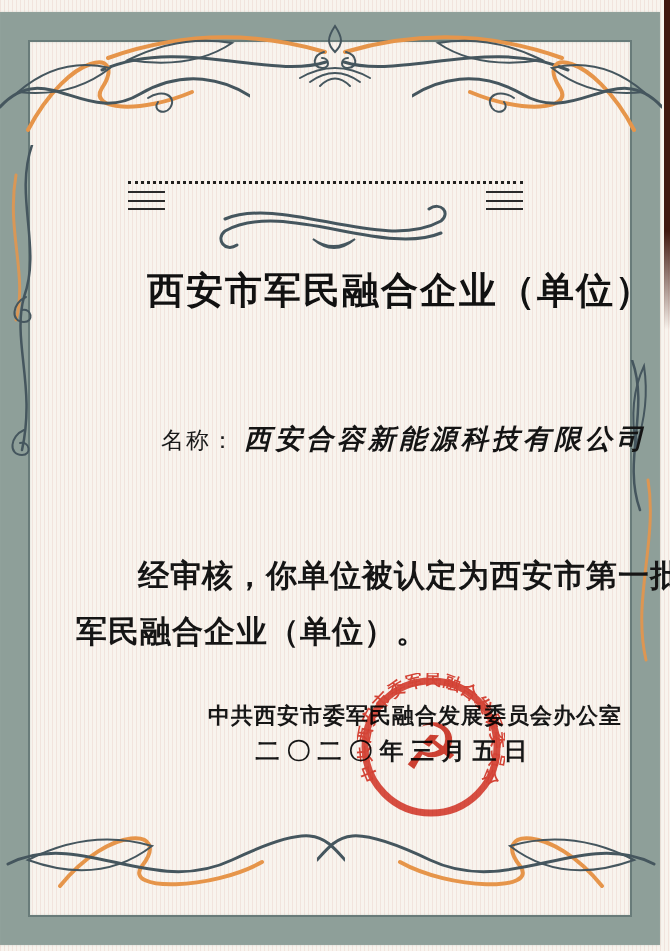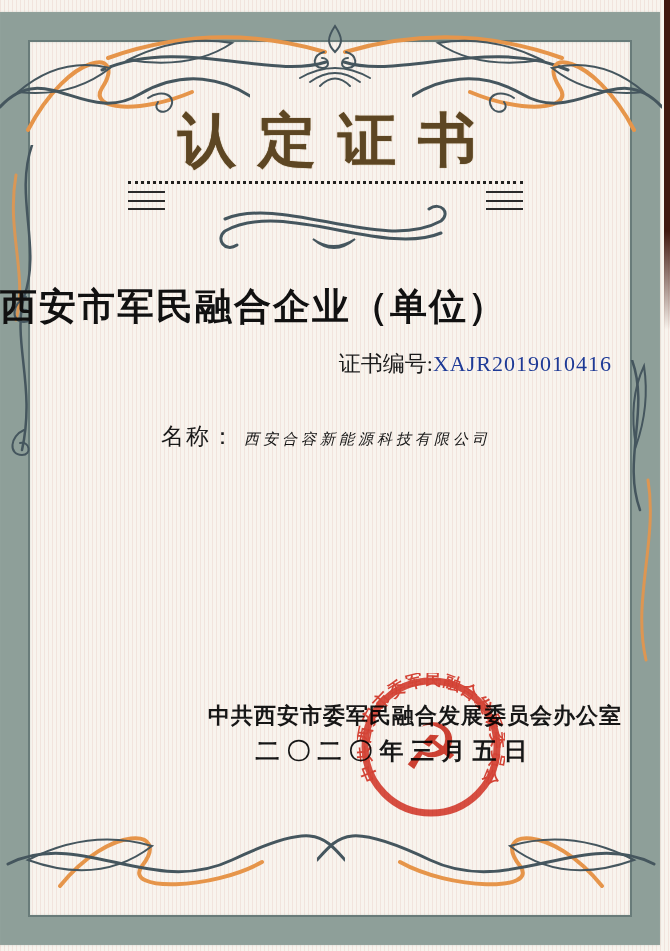--- a/index.html
+++ b/index.html
@@ -57,38 +57,38 @@
     border-top:3px dotted #22211f;
   }
   .triple{
     position:absolute;top:191px;width:37px;height:19px;
     display:flex;flex-direction:column;justify-content:space-between;
   }
   .triple i{display:block;height:2px;background:#2a2a2a;}
   .triple.left{left:128px;}
   .triple.right{left:486px;}
   .heading{
-    position:absolute;top:282px;left:0;right:16px;
-    text-align:left;
+    position:absolute;top:266px;left:0;right:16px;
+    text-align:right;
     font-size:37px;font-weight:900;color:#111;
     letter-spacing:2px;white-space:nowrap;
   }
   .certno{
     position:absolute;top:349px;right:58px;
     font-size:22px;color:#1a1a1a;white-space:nowrap;
   }
   .certno .num{color:#1e3a96;letter-spacing:1px;}
   .field{
     position:absolute;left:120px;right:40px;
     font-size:23px;color:#1a1a1a;white-space:nowrap;
   }
   .field .label{font-family:"Liberation Serif",serif;letter-spacing:2px;margin-left:41px;}
   .field .value{
-    font-weight:normal;font-style:italic;
-    font-size:15px;letter-spacing:4px;margin-left:8px;color:#141414;
+    font-weight:bold;font-style:italic;
+    font-size:27px;letter-spacing:4px;margin-left:8px;color:#141414;
   }
   .field.name{top:421px;}
   .field.addr{top:470px;}
   .field.addr .value{letter-spacing:1px;}
   .bodytext{
     position:absolute;top:548px;left:76px;right:64px;
     font-size:31px;line-height:1.82;font-weight:700;color:#151515;
     letter-spacing:1px;
   }
   .bodytext .l1{display:block;text-indent:2em;white-space:nowrap;}
@@ -170,44 +170,44 @@
     <path class="leaf" stroke-width="2" d="M28,60 Q90,28 152,46 Q100,86 28,60 Z"></path>
     <path class="slate" stroke-width="3" d="M8,64 C80,28 152,98 232,60 S322,34 345,60"></path>
   </svg>
 
   <svg class="orn" style="right:8px;top:800px;transform:scaleX(-1);" width="345" height="118" viewBox="0 0 345 118">
     <path class="orange" stroke-width="4" d="M60,86 C110,24 172,28 142,66 C122,92 212,90 262,62"></path>
     <path class="leaf" stroke-width="2" d="M28,60 Q90,28 152,46 Q100,86 28,60 Z"></path>
     <path class="slate" stroke-width="3" d="M8,64 C80,28 152,98 232,60 S322,34 345,60"></path>
   </svg>
 
-  <div class="title">认定证书</div>
 
   <div class="dotline"></div>
   <div class="triple left">
       <i></i>
       <i></i>
       <i></i>
     </div>
   <div class="triple right">
       <i></i>
       <i></i>
       <i></i>
     </div>
 
   <div class="heading">西安市军民融合企业（单位）</div>
 
-  <div class="certno">
-    <span>证书编号:</span><span class="num">XAJR2019010416</span>
-  </div>
 
   <div class="field name">
     <span class="label">名称：</span><span class="value">西安合容新能源科技有限公司</span>
   </div>
 
+  <div class="bodytext">
+    <span class="l1">经审核，你单位被认定为西安市第一批</span>
+    <span class="l2">军民融合企业（单位）。</span>
+  </div>
 
   <div class="issuer">中共西安市委军民融合发展委员会办公室</div>
   <div class="dateline">二〇二〇年三月五日</div>
 
   <svg class="seal" viewBox="0 0 148 148">
     <defs>
       <path id="sealArc" d="M 20.3,105 A 62,62 0 1 1 127.7,105" fill="none"></path>
     </defs>
     <circle cx="74" cy="74" r="66" fill="none" stroke="#d8382a" stroke-width="7" opacity="0.95"></circle>
     <text font-size="16.5" font-weight="bold" fill="#d8382a" font-family="'Liberation Serif',serif" letter-spacing="1">

